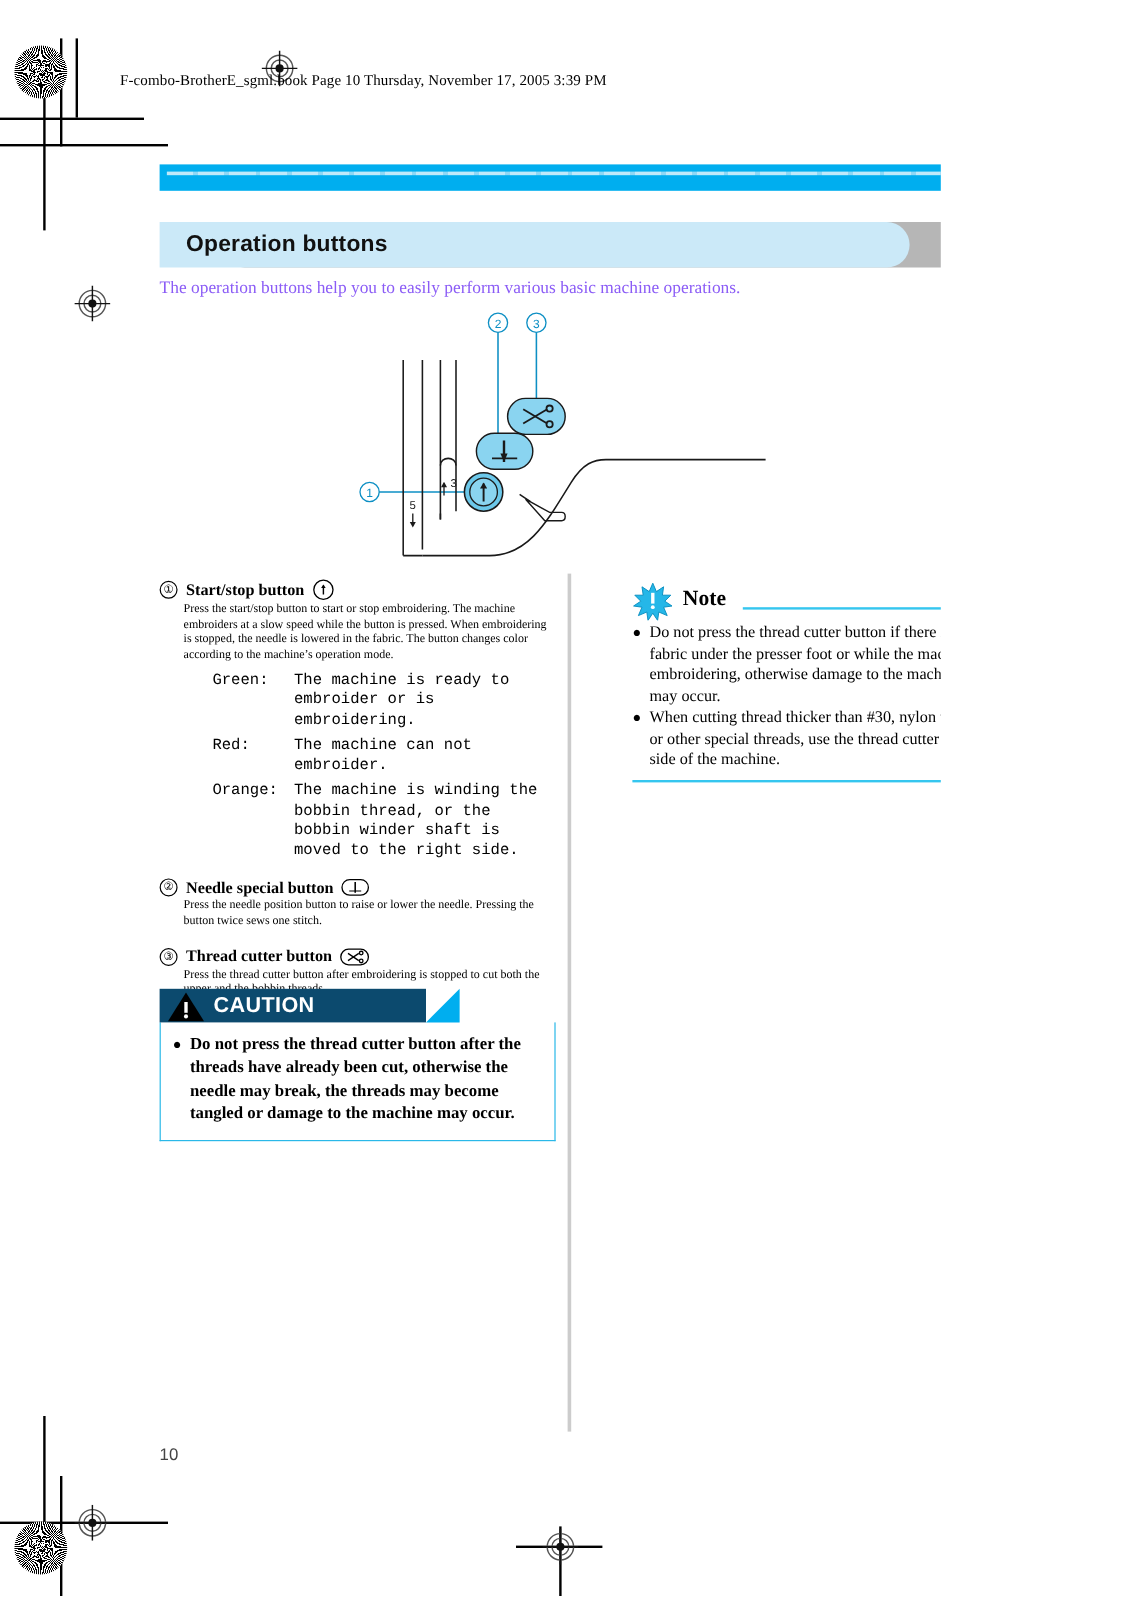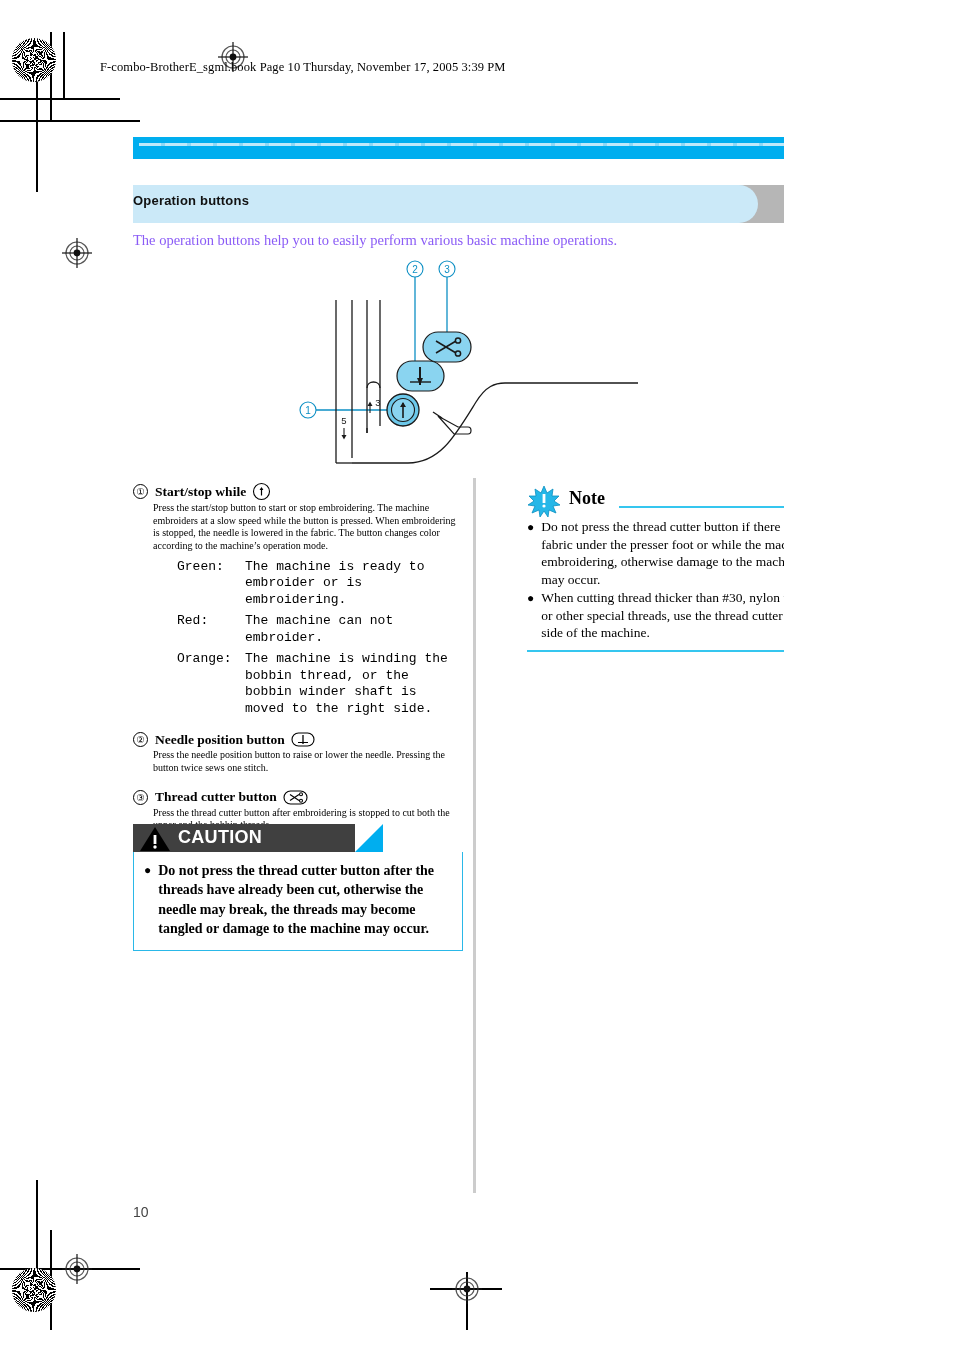--- a/index.html
+++ b/index.html
@@ -90,25 +90,25 @@
     position: absolute;
     left: 0;
     top: 0;
     width: 625px;
     height: 38px;
     background: #cbe9f8;
     border-radius: 0 19px 19px 0;
   }
   .heading-pill-text {
     position: absolute;
-    left: 0;
+    left: 22px;
     top: 8px;
     font-family: "Liberation Sans", sans-serif;
     font-weight: bold;
-    font-size: 13px;
+    font-size: 19px;
     color: #111;
     letter-spacing: .2px;
   }
 
   
   .intro {
     position: absolute;
     left: 133px;
     top: 232px;
     width: 700px;
@@ -208,21 +208,21 @@
   .caution {
     position: absolute;
     left: 133px;
     top: 824px;
     width: 330px;
   }
   .caution-banner {
     position: relative;
     height: 28px;
     width: 222px;
-    background: #404040;
+    background: #0c4a6e;
   }
   .caution-banner::after {
     content: "";
     position: absolute;
     left: 222px; top: 0;
     width: 0; height: 0;
     border-style: solid;
     border-width: 0 0 28px 28px;
     border-color: transparent transparent #00AEEF transparent;
   }
@@ -487,21 +487,21 @@
     </g>
   </svg>
 
   <div class="col-divider"></div>
 
   <div class="colL">
 
     <div class="item">
       <div class="item-head">
         <span class="circ-num">①</span>
-        <span>Start/stop while</span>
+        <span>Start/stop button</span>
         <span class="icon-inline">
           <svg width="19" height="19" viewBox="0 0 19 19">
             <circle cx="9.5" cy="9.5" r="8" fill="none" stroke="#000" stroke-width="1.1"></circle>
             <line x1="9.5" y1="6" x2="9.5" y2="13.5" stroke="#000" stroke-width="1.2"></line>
             <path d="M7.6 8 L9.5 5 L11.4 8 Z" fill="#000"></path>
           </svg>
         </span>
       </div>
       <div class="item-body">Press the start/stop button to start or stop embroidering. The machine embroiders at a slow speed while the button is pressed. When embroidering is stopped, the needle is lowered in the fabric.
 The button changes color according to the machine’s operation mode.</div>
@@ -517,21 +517,21 @@
         <div class="mode-row">
           <span class="mode-name">Orange:</span>
           <span class="mode-desc">The machine is winding the bobbin thread, or the bobbin winder shaft is moved to the right side.</span>
         </div>
       </div>
     </div>
 
     <div class="item" style="margin-top:14px;">
       <div class="item-head">
         <span class="circ-num">②</span>
-        <span>Needle position button</span>
+        <span>Needle special button</span>
         <span class="icon-inline">
           <svg width="24" height="17" viewBox="0 0 24 17">
             <rect x="1" y="2" width="22" height="13" rx="6.5" fill="none" stroke="#000" stroke-width="1.1"></rect>
             <line x1="12" y1="4" x2="12" y2="13" stroke="#000" stroke-width="1.3"></line>
             <line x1="7" y1="11.5" x2="17" y2="11.5" stroke="#000" stroke-width="1"></line>
           </svg>
         </span>
       </div>
       <div class="item-body">Press the needle position button to raise or lower the needle. Pressing the button twice sews one stitch.</div>
     </div>

